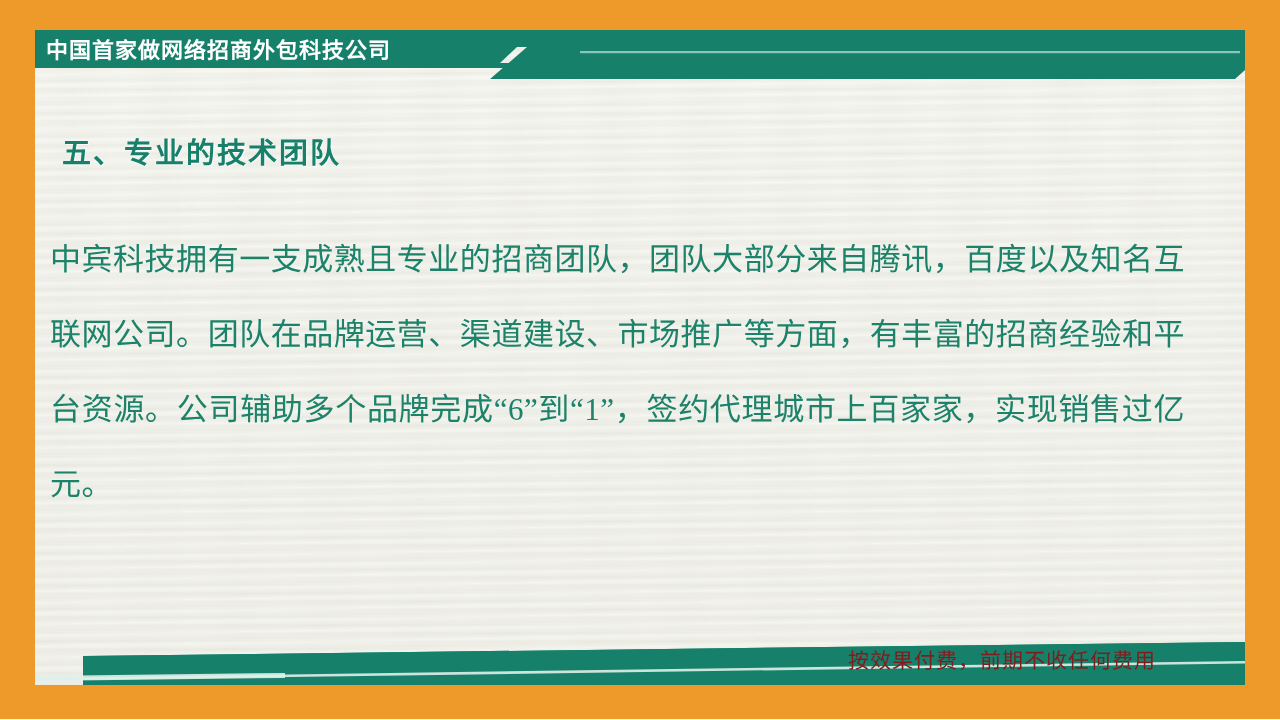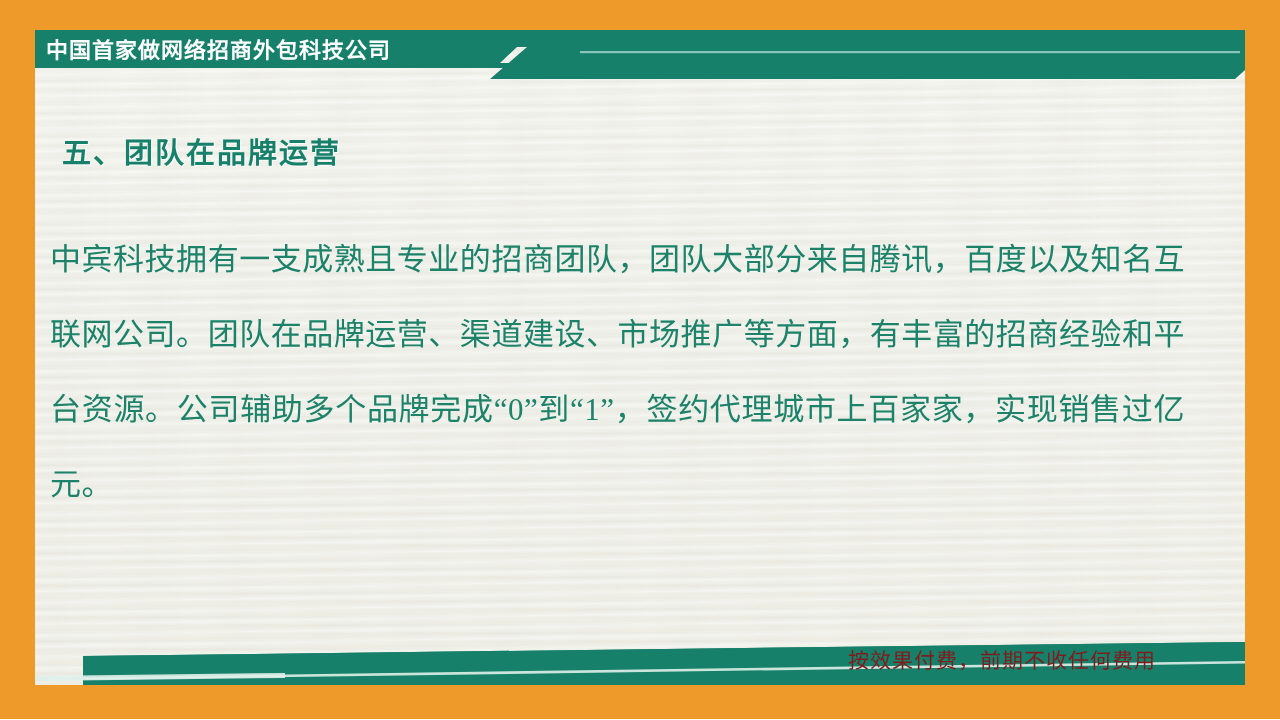--- a/index.html
+++ b/index.html
@@ -144,23 +144,23 @@
       <path d="M0,0 L1210,0 L1210,22 L1208,24 L1190,24 L1190,0 Z" fill="#17806A"></path>
       <path d="M0,0 L500,0 L465,33 L1208,33 L1205,38 L0,38 Z" fill="#17806A"></path>
       <path d="M0,0 L1210,0 L1210,40 L1200,49 L455,49 L492,17 L0,17 Z" fill="#17806A"></path>
 
       <rect x="545" y="21" width="660" height="2.2" fill="#9ED2C4" opacity="0.85"></rect>
     </svg>
   </div>
 
   <div class="header-title">中国首家做网络招商外包科技公司</div>
 
-  <div class="section-heading">五、团队在品牌运营</div>
+  <div class="section-heading">五、专业的技术团队</div>
 
-  <div class="body-copy">中宾科技拥有一支成熟且专业的招商团队，团队大部分来自腾讯，百度以及知名互联网公司。团队在品牌运营、渠道建设、市场推广等方面，有丰富的招商经验和平台资源。公司辅助多个品牌完成“0”到“1”，签约代理城市上百家家，实现销售过亿元。</div>
+  <div class="body-copy">中宾科技拥有一支成熟且专业的招商团队，团队大部分来自腾讯，百度以及知名互联网公司。团队在品牌运营、渠道建设、市场推广等方面，有丰富的招商经验和平台资源。公司辅助多个品牌完成“6”到“1”，签约代理城市上百家家，实现销售过亿元。</div>
 
   <div class="footer-band">
     <svg width="1210" height="60" viewBox="0 0 1210 60" xmlns="http://www.w3.org/2000/svg">
 
       <path d="M48,26 L1210,12 L1210,55 L48,55 Z" fill="#17806A"></path>
 
       <path d="M48,26 L1210,12 L1210,18 L48,32 Z" fill="#17806A"></path>
 
       <path d="M0,48 L1210,31 L1210,33.6 L0,50.6 Z" fill="#DFF0EA" opacity="0.9"></path>
 

